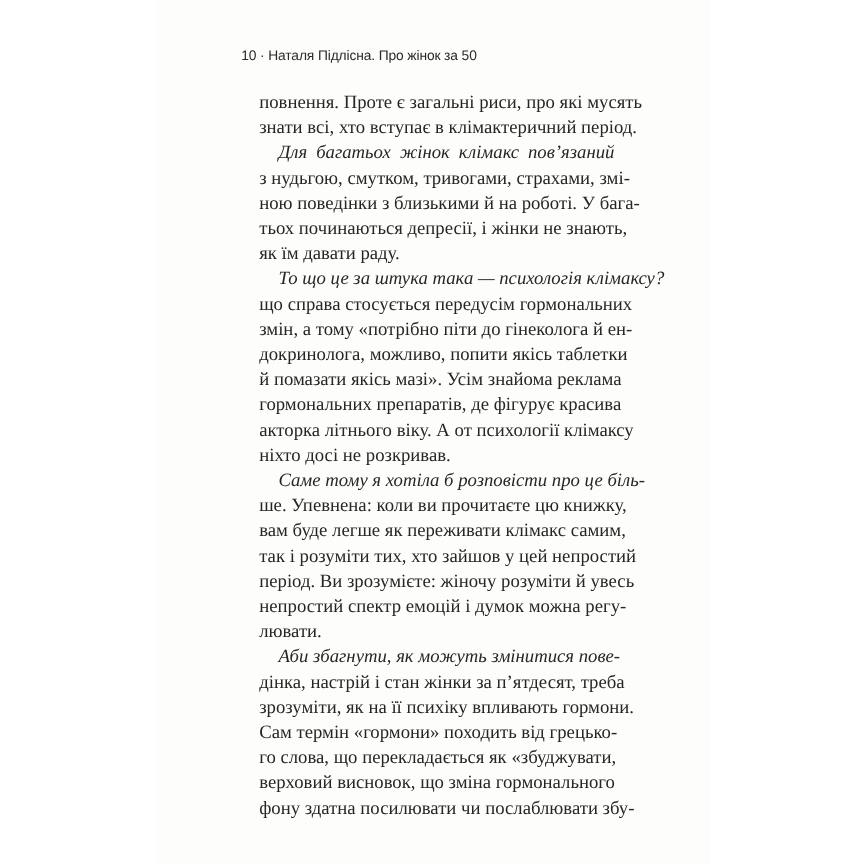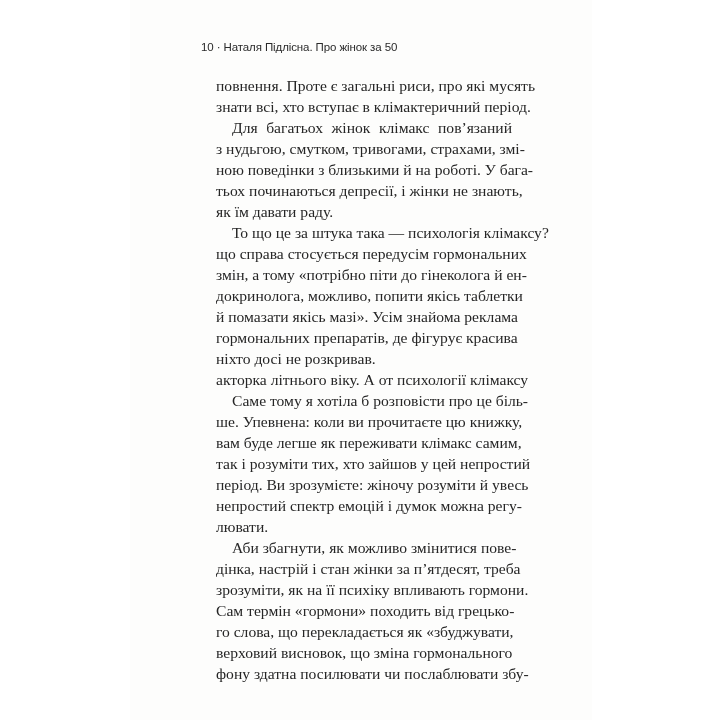--- a/index.html
+++ b/index.html
@@ -44,20 +44,21 @@
       white-space: nowrap;
       text-align: justify;
       text-align-last: justify;
     }
     .line.last {
       text-align: right;
       text-align-last: left;
     }
     .line.indent {
       padding-left: 16px;
+      font-style: italic;
     }
   </style>
 </head>
 <body>
 
 <div class="page"></div>
 
 <div class="running-head">10 · Наталя Підлісна. Про жінок за 50</div>
 
 <div class="body-text">
@@ -75,36 +76,36 @@
     <span class="line last">як їм давати раду.</span>
   </div>
 
   <div>
     <span class="line indent">То що це за штука така — психологія клімаксу?</span>
     <span class="line">що справа стосується передусім гормональних</span>
     <span class="line">змін, а тому «потрібно піти до гінеколога й ен-</span>
     <span class="line">докринолога, можливо, попити якісь таблетки</span>
     <span class="line">й помазати якісь мазі». Усім знайома реклама</span>
     <span class="line">гормональних препаратів, де фігурує красива</span>
+    <span class="line">акторка літнього віку. А от психології клімаксу</span>
     <span class="line last">ніхто досі не розкривав.</span>
-    <span class="line">акторка літнього віку. А от психології клімаксу</span>
   </div>
 
   <div>
     <span class="line indent">Саме тому я хотіла б розповісти про це біль-</span>
     <span class="line">ше. Упевнена: коли ви прочитаєте цю книжку,</span>
     <span class="line">вам буде легше як переживати клімакс самим,</span>
     <span class="line">так і розуміти тих, хто зайшов у цей непростий</span>
     <span class="line">період. Ви зрозумієте: жіночу розуміти й увесь</span>
     <span class="line">непростий спектр емоцій і думок можна регу-</span>
     <span class="line last">лювати.</span>
   </div>
 
   <div>
-    <span class="line indent">Аби збагнути, як можливо змінитися пове-</span>
+    <span class="line indent">Аби збагнути, як можуть змінитися пове-</span>
     <span class="line">дінка, настрій і стан жінки за п’ятдесят, треба</span>
     <span class="line">зрозуміти, як на її психіку впливають гормони.</span>
     <span class="line">Сам термін «гормони» походить від грецько-</span>
     <span class="line">го слова, що перекладається як «збуджувати,</span>
     <span class="line">верховий висновок, що зміна гормонального</span>
     <span class="line">фону здатна посилювати чи послаблювати збу-</span>
   </div>
 </div>
 
 </body></html>

